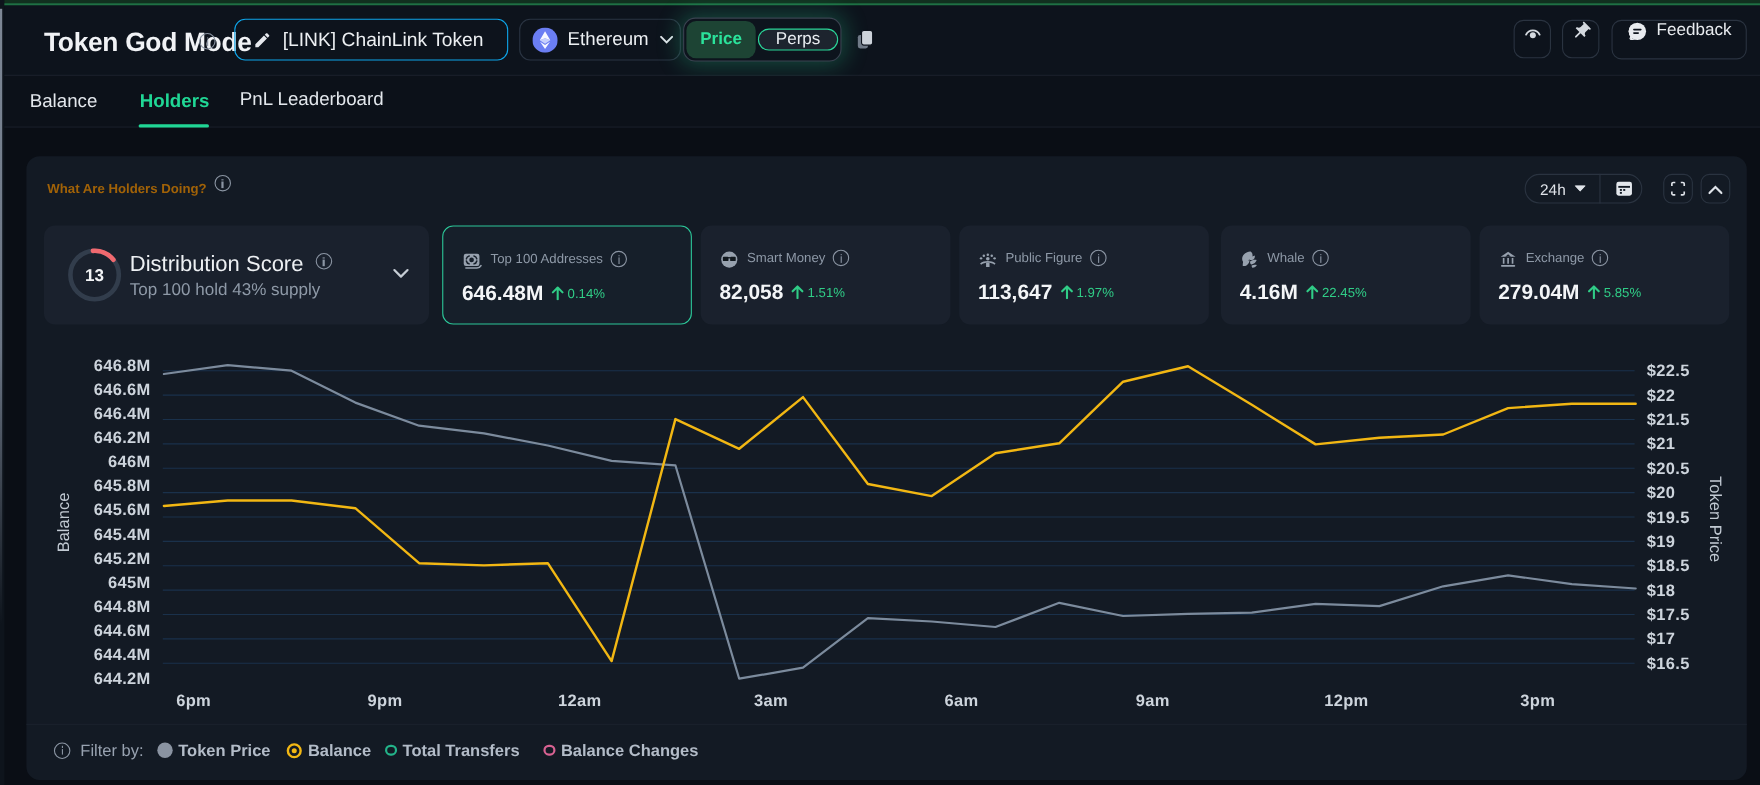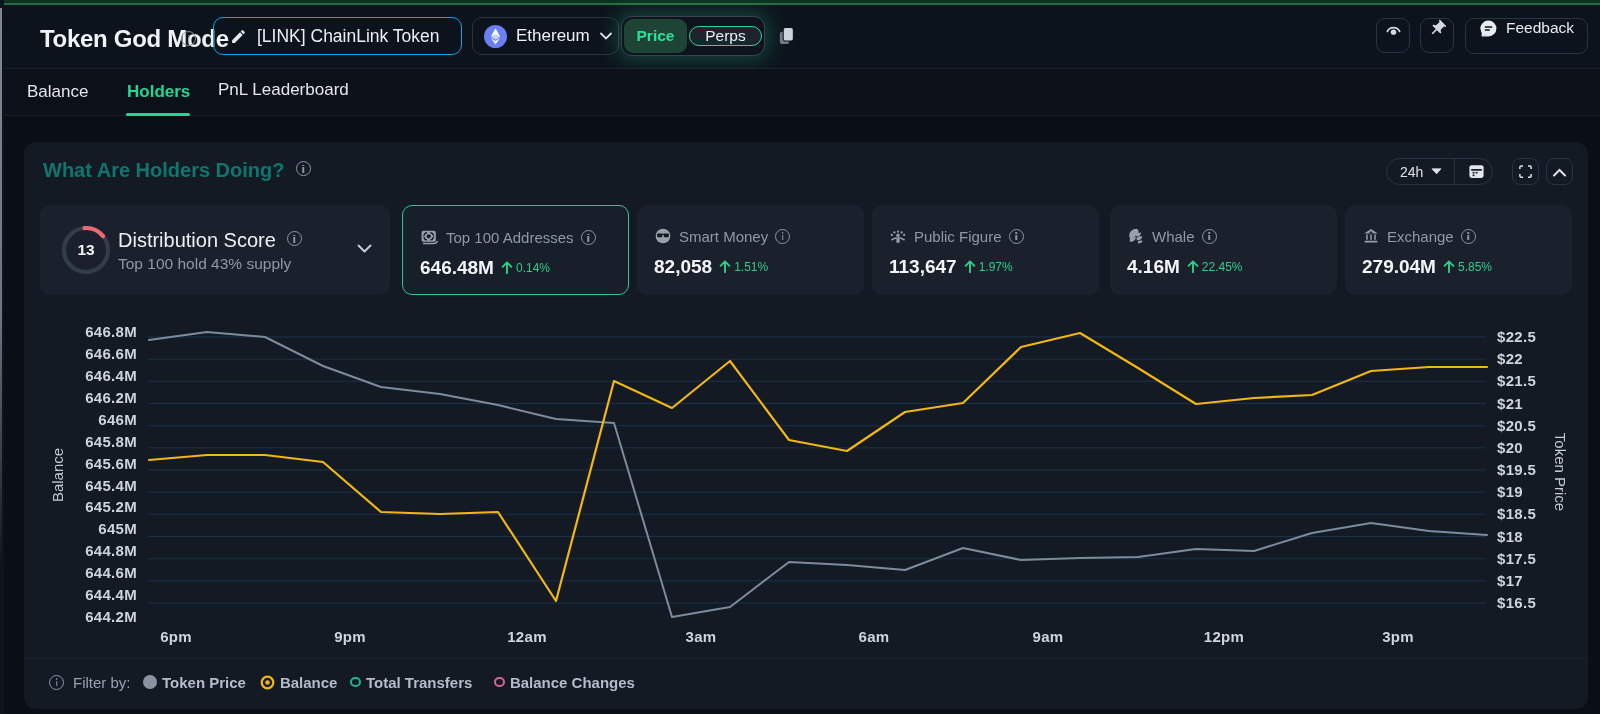--- a/index.html
+++ b/index.html
@@ -24,26 +24,26 @@
 #perps { width:73px; height:20px; background:#1d242e; border:1.5px solid #2bd598; border-radius:14px; color:#e9edf1; font-size:15.5px; display:flex; align-items:center; justify-content:center; margin-left:2px; }
 .hbtn { border:1px solid #2a3340; border-radius:9px; background:transparent; display:flex; align-items:flex-start; justify-content:center; }
 #feedback { left:1465px; top:18px; width:123px; height:36px; color:#e8ebef; font-size:15.5px; gap:8px; }
 
 #tabbar { left:4px; top:69px; width:1596px; height:47px; background:#0c1119; border-bottom:1px solid #191f29; }
 .tab { position:absolute; top:0; height:46px; display:flex; align-items:center; font-size:17px; color:#e3e7ec; }
 #tab-holders { color:#20d795; font-weight:700; }
 #tabline { left:126px; top:113px; width:64px; height:3px; background:#20d795; border-radius:2px; }
 
 #card { left:24px; top:142px; width:1564px; height:567px; background:#131a24; border-radius:12px; }
-#cardtitle { left:43px; top:159px; font-size:20px; font-weight:700; color:#0f766e; }
+#cardtitle { left:43px; top:159px; font-size:12px; font-weight:700; color:#a16207; }
 #timepill { left:1386px; top:158px; width:107px; height:27px; border:1px solid #2a3340; border-radius:13.5px; color:#dfe3e9; font-size:14px; }
 .sqbtn { border:1px solid #2a3340; border-radius:8px; }
 
 .stat { position:absolute; top:205px; height:90px; background:#1a212d; border-radius:10px; }
-.stathead { position:absolute; left:17px; top:22px; display:flex; align-items:center; gap:7px; color:#8e99a7; font-size:15px; }
+.stathead { position:absolute; left:17px; top:22px; display:flex; gap:7px; color:#8e99a7; font-size:12px; }
 .statval { position:absolute; left:17px; top:51px; font-size:19px; font-weight:700; color:#f3f5f7; display:flex; align-items:baseline; gap:7px; }
 .pct { font-size:12px; font-weight:400; color:#30cd87; display:flex; align-items:center; }
 .arrow { width:12px; height:13px; margin-right:3px; }
 #dist { left:40px; width:350px; }
 #statTop { left:402px; width:227px; background:#161f2a; border:1px solid #2cc698; }
 #statSmart { left:637px; width:227px; }
 #statPublic { left:872px; width:227px; }
 #statWhale { left:1110px; width:227px; }
 #statExch { left:1345px; width:227px; }
 #distTitle { left:118px; top:229px; font-size:20px; font-weight:400; color:#edf0f3; }

